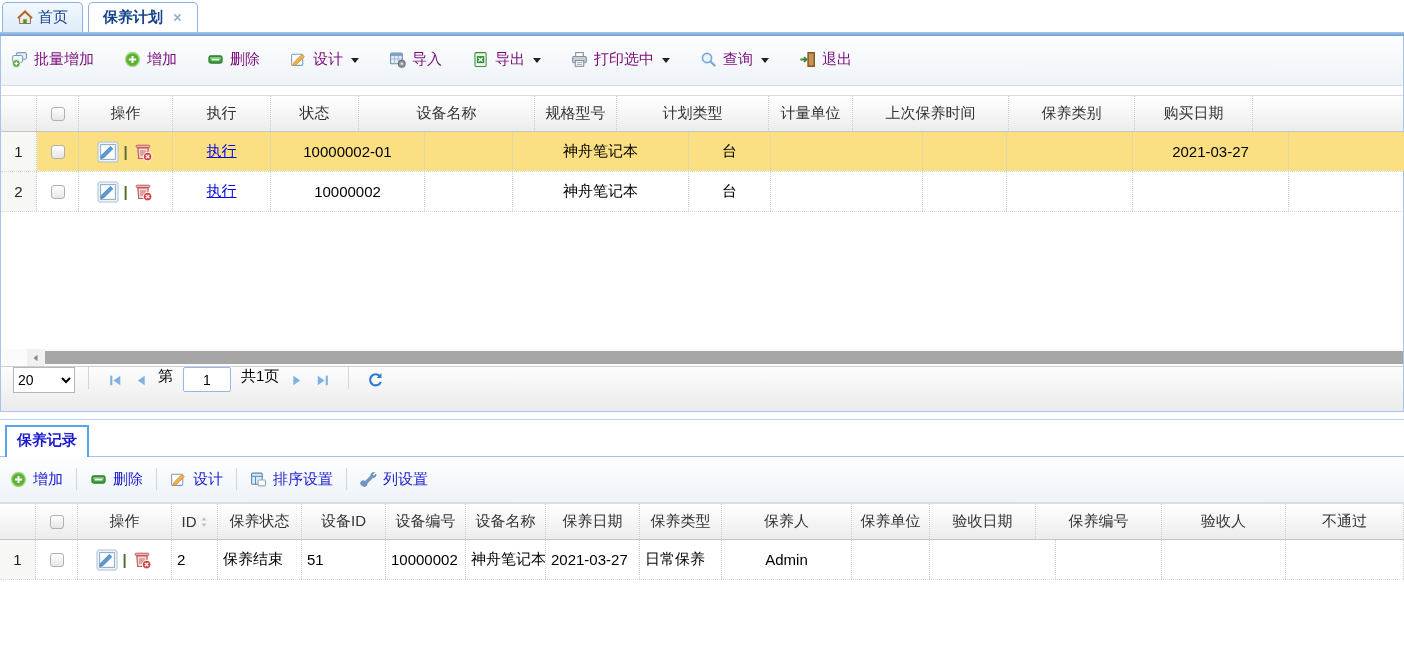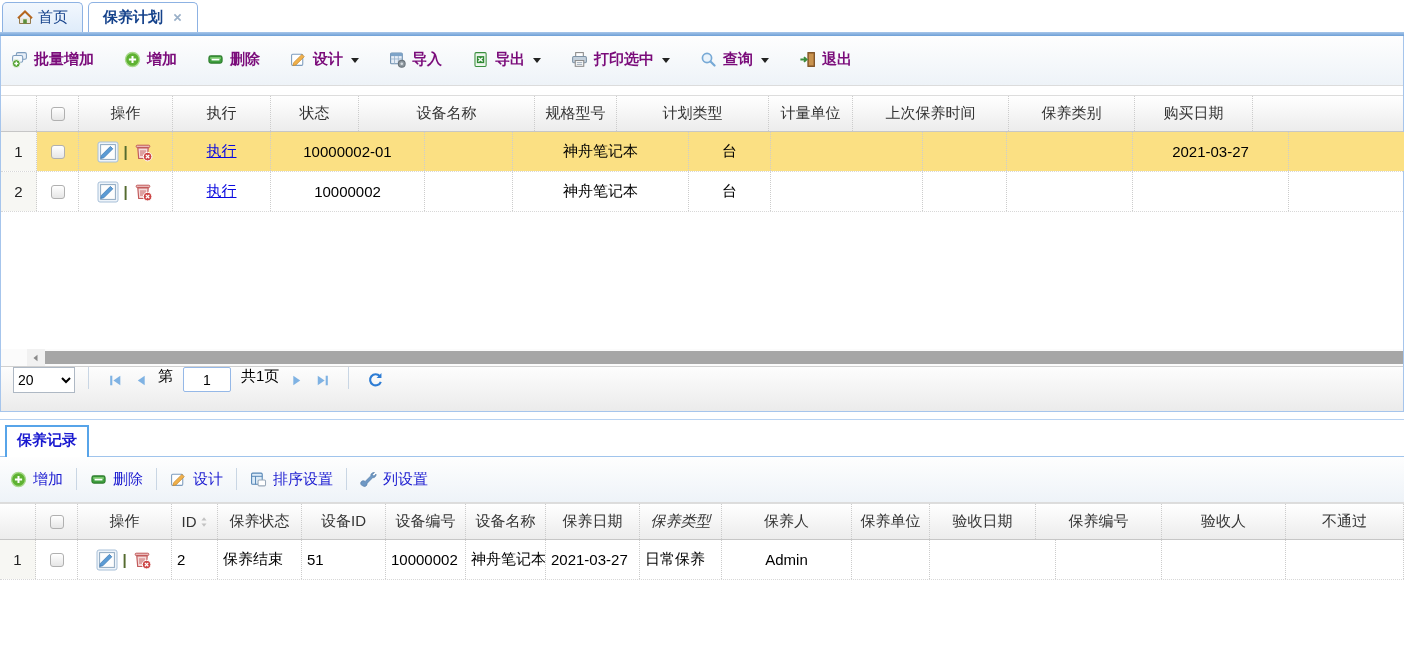--- a/index.html
+++ b/index.html
@@ -24,21 +24,21 @@
   .tab .close { margin-left:4px; }
   .blue-line { height:4px; background:linear-gradient(#a9c7ea,#6d9fd6); }
 
   
   .toolbar {
     display:flex; align-items:center; padding:14px 10px 16px;
     background:linear-gradient(#fefefe,#eef3f8);
     border-bottom:1px solid #dcdcdc;
   }
   .toolbar .tbtn { display:flex; align-items:center; gap:6px; cursor:pointer; white-space:nowrap; }
-  .toolbar.top-tb .tbtn { margin-right:30px; color:var(--top-tb-color,#7a0b7a);font-weight:bold; }
+  .toolbar.top-tb .tbtn { margin-right:30px; color:var(--top-tb-color,#7a0b7a); }
   .toolbar.sub-tb .tbtn { color:var(--bot-tb-color,#1a1ad0); }
   .toolbar .tbtn .icon svg { width:17px; height:17px; }
   .caret { width:0; height:0; border:4px solid transparent; border-top:5px solid #222; margin-top:5px; margin-left:2px; }
   .vsep { width:1px; height:22px; background:#c9d6e4; margin:0 13px; }
 
   .top-panel { border:1px solid #a6c5ec; border-top:none; }
 
   
   .grid { margin-top:9px; }
   .grid-header {
@@ -479,21 +479,21 @@
         </div>
         <div class="gcell" style="width: 80px;">
           <span>设备编号</span>
         </div>
         <div class="gcell" style="width: 80px;">
           <span>设备名称</span>
         </div>
         <div class="gcell" style="width: 94px;">
           <span>保养日期</span>
         </div>
-        <div class="gcell" style="width: 82px; font-style: italic;">
+        <div class="gcell" style="width: 82px;">
           <span>保养类型</span>
         </div>
         <div class="gcell" style="width: 130px;">
           <span>保养人</span>
         </div>
         <div class="gcell" style="width: 78px;">
           <span>保养单位</span>
         </div>
         <div class="gcell" style="width: 106px;">
           <span>验收日期</span>

